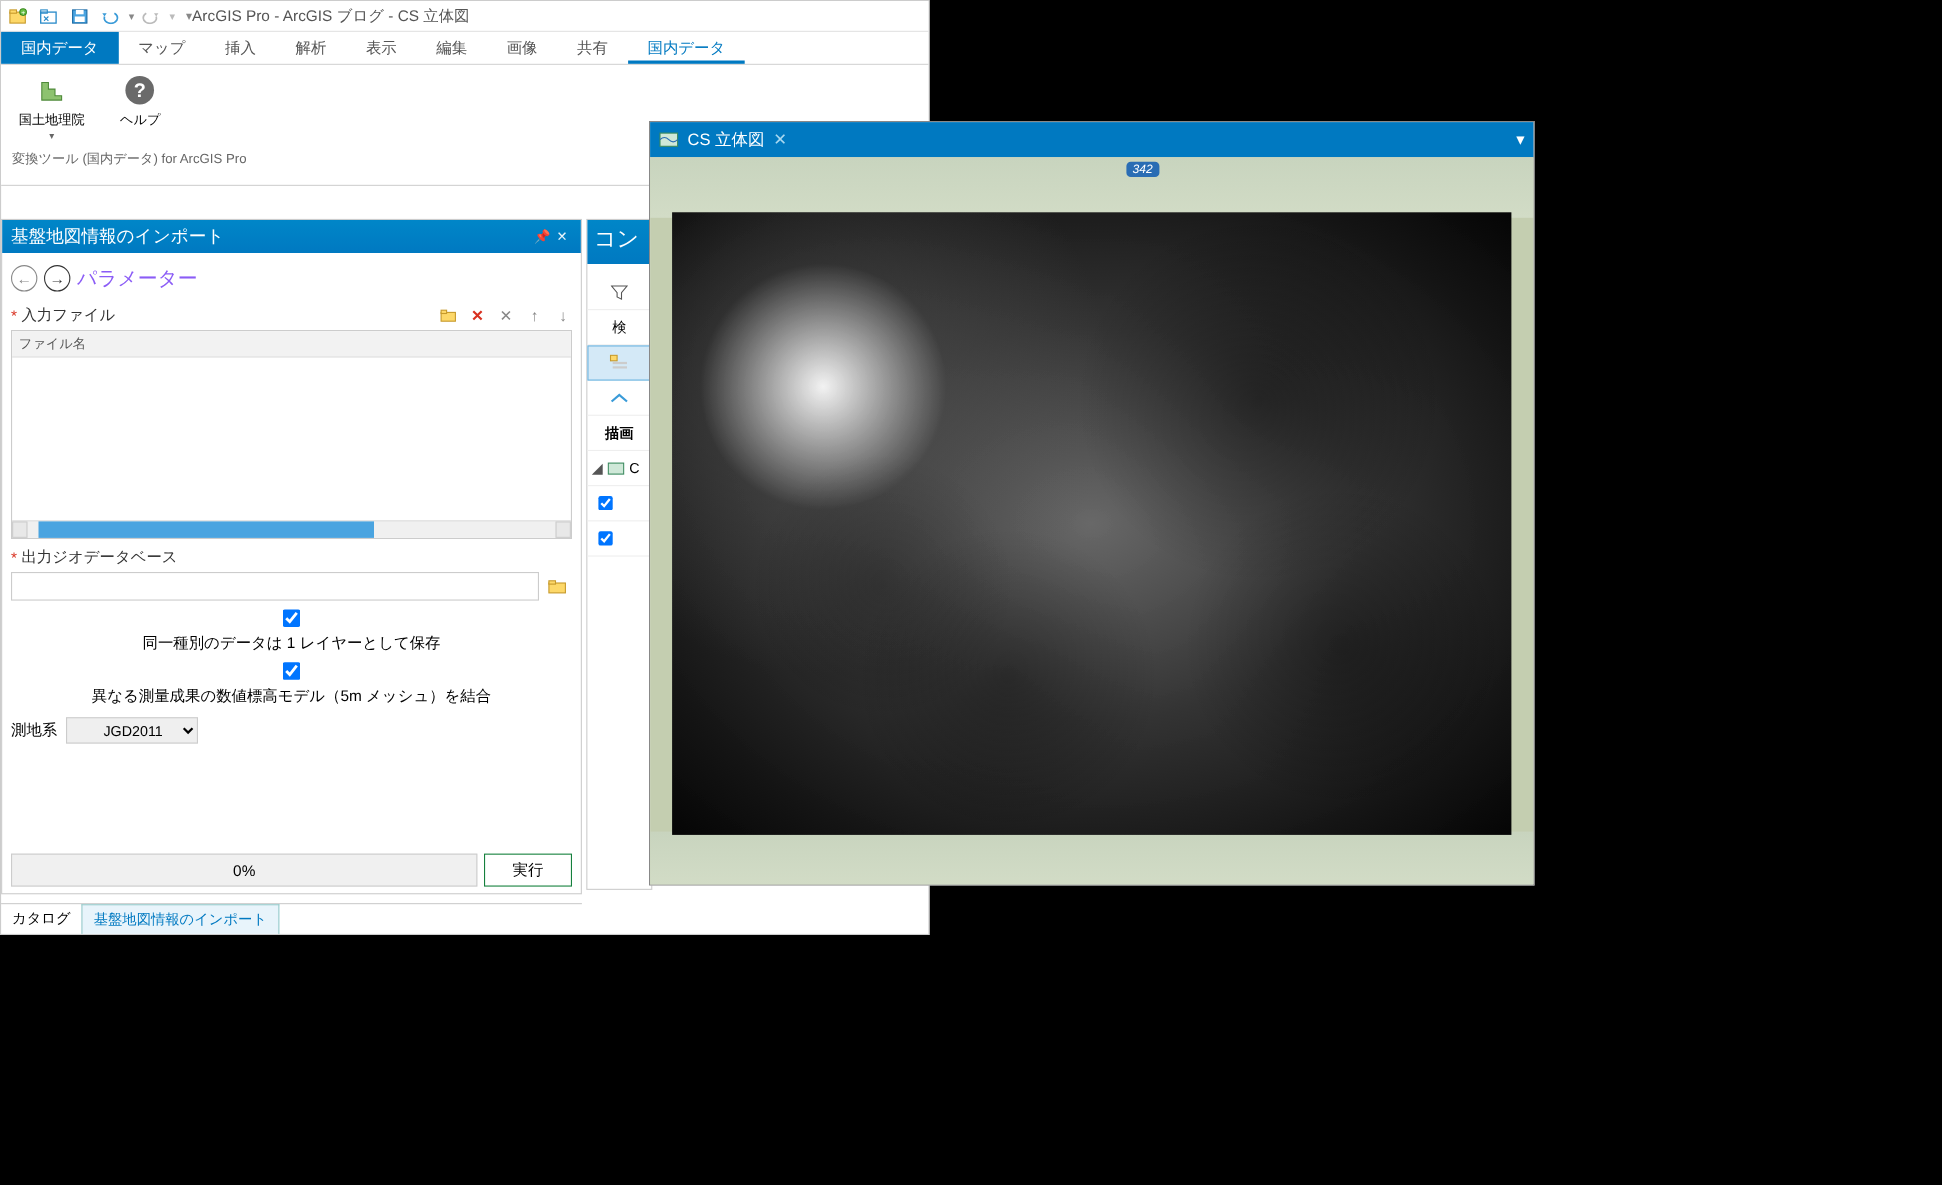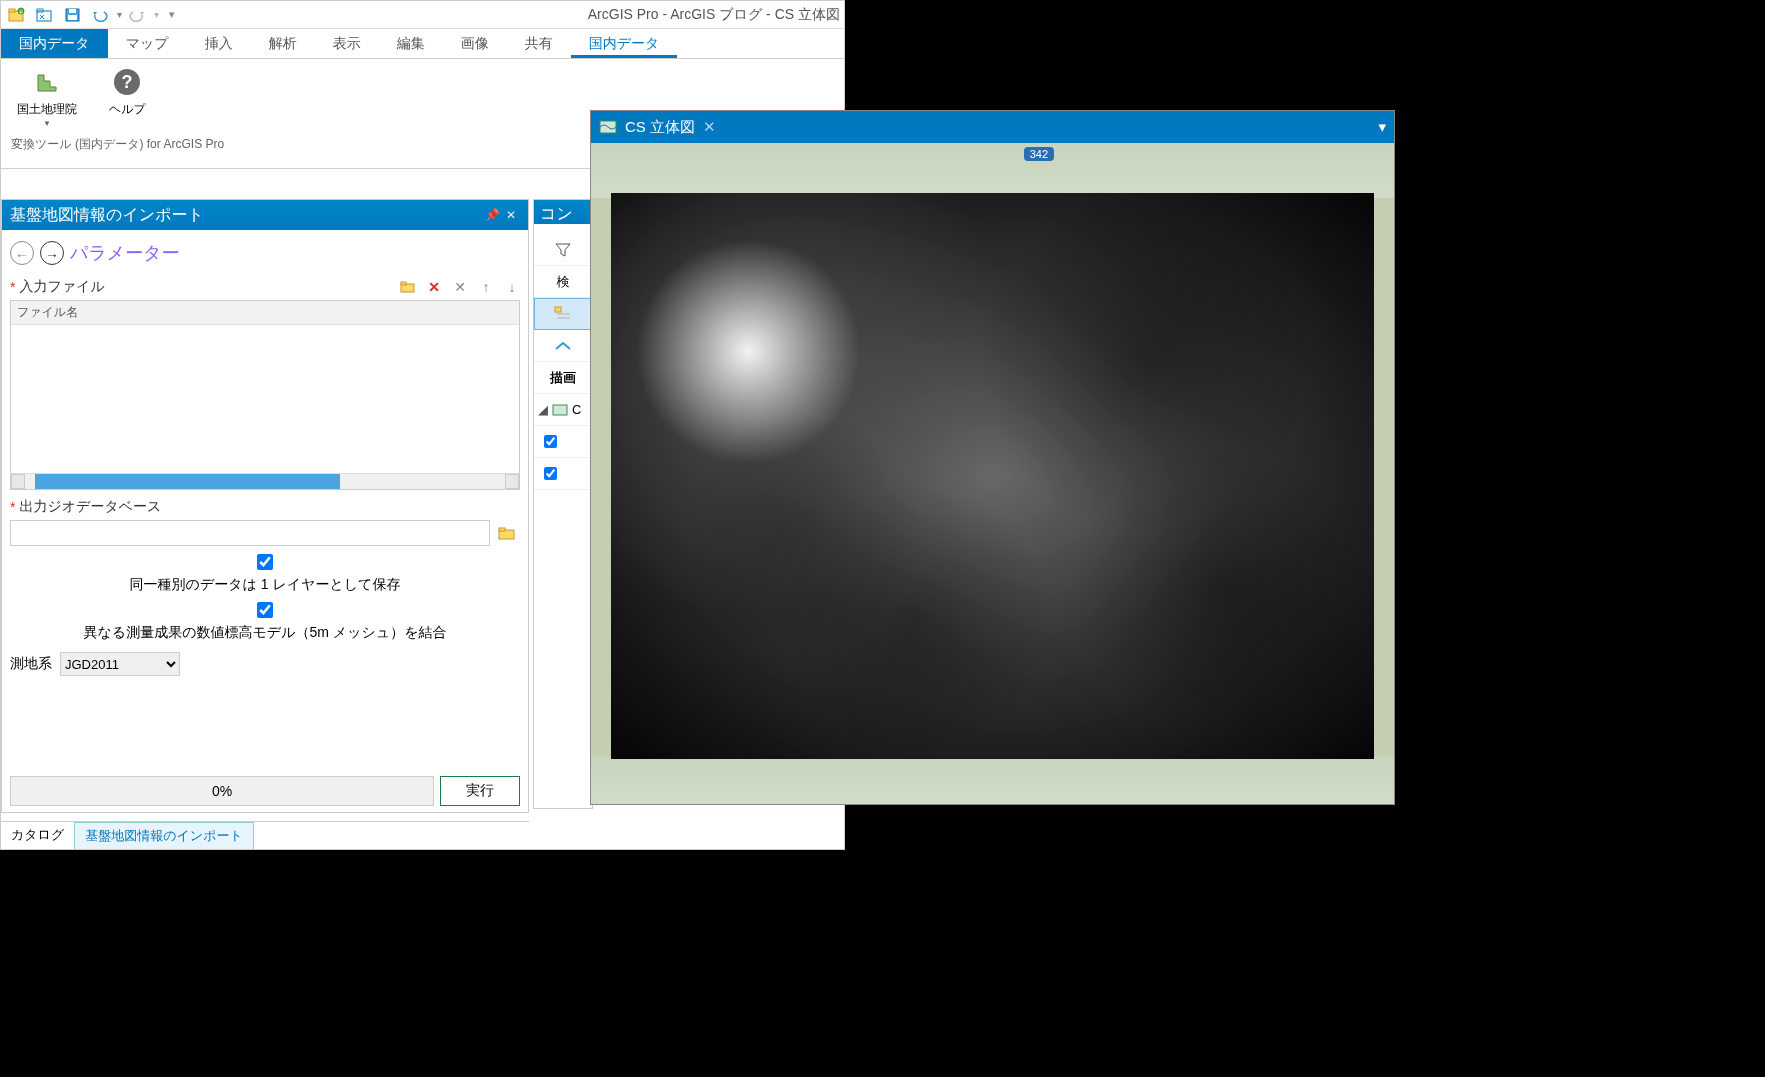--- a/index.html
+++ b/index.html
@@ -6,21 +6,21 @@
   body { background: #000; width: 1765px; height: 1077px; position: relative; overflow: hidden; }
   
   .main-window {
     position: absolute; left: 0; top: 0; width: 845px; height: 850px;
     background: #fff; border: 1px solid #ccc;
   }
   
   .titlebar { height: 28px; background: #fff; display: flex; align-items: center; padding: 2px 4px; border-bottom: 1px solid #e0e0e0; }
   .titlebar .qat { display: flex; gap: 4px; align-items: center; }
   .qat-btn { width: 24px; height: 22px; display: flex; align-items: center; justify-content: center; cursor: pointer; }
-  .title-text { flex: 1; text-align: right; font-size: 14px; color: #555; }
+  .title-text { flex: 1; text-align: left; font-size: 14px; color: #555; }
   
   .ribbon-tabs { display: flex; height: 30px; border-bottom: 1px solid #d0d0d0; background: #fff; }
   .ribbon-tab { padding: 0 18px; font-size: 14px; line-height: 28px; color: #555; cursor: pointer; }
   .ribbon-tab.active-file { background: #0079c1; color: #fff; }
   .ribbon-tab.active { color: #0079c1; border-bottom: 3px solid #0079c1; }
   
   .ribbon-content { height: 110px; background: #fff; border-bottom: 1px solid #d0d0d0; padding: 4px 10px; }
   .ribbon-group { display: flex; gap: 20px; align-items: flex-start; }
   .ribbon-btn { display: flex; flex-direction: column; align-items: center; font-size: 12px; padding: 2px 6px; cursor: pointer; }
   .ribbon-btn .ico { width: 34px; height: 34px; display: flex; align-items: center; justify-content: center; margin-bottom: 2px; }
@@ -48,41 +48,41 @@
   .hscroll .arrow { width:14px; background:#e8e8e8; border:1px solid #ccc; }
   
   .text-input { display:flex; gap:4px; margin-top:4px; }
   .text-input input { flex:1; height:26px; border:1px solid #ccc; padding:0 4px; font-size:13px; }
   .folder-btn { width:26px; height:26px; display:flex; align-items:center; justify-content:center; cursor:pointer; }
   
   .chk-row { display:flex; align-items:center; gap:6px; font-size:14px; margin-top:8px;flex-direction:column; }
   .chk-row input { width:16px; height:16px; }
   
   .sel-row { display:flex; align-items:center; gap:8px; margin-top:10px; }
-  .sel-row select { width:120px; height:24px; border:1px solid #ccc; font-size:13px; }
+  .sel-row select { width:120px; height:24px; border:1px solid #ccc; font-size:13px;padding-left:29px; }
   
   .progress-run { display:flex; gap:6px; margin-top:100px; align-items:center; }
   .progress { flex:1; height:30px; background:#f0f0f0; border:1px solid #ccc; display:flex; align-items:center; justify-content:center; font-size:14px; }
   .run-btn { width:80px; height:30px; border:1px solid #15803d; background:#fff; cursor:pointer; font-size:14px; }
   
   .bottom-tabs { display:flex; height:28px; border-top:1px solid #ccc; font-size:13px; }
   .btab { padding:4px 10px; cursor:pointer;text-align:center; }
   .btab.active { background:#e8f4fb; color:#0079c1; border:1px solid #9cc; border-bottom:none; }
   
   .side-panel { position:absolute; left:532px; top:198px; width:60px; height:610px; background:#fff; border:1px solid #ccc; }
-  .sp-head { background:linear-gradient(#0086c8,#0079c1); height:24px; color:#fff; font-size:16px; padding:4px 6px; overflow:hidden; }
+  .sp-head { background:linear-gradient(#0086c8,#0079c1); height:40px; color:#fff; font-size:20px; padding:4px 6px; overflow:hidden; }
   .sp-row { height:32px; display:flex; align-items:center; justify-content:center; border-bottom:1px solid #eee; font-size:13px; }
   .sp-row.sel { background:#d4e9f7; border:1px solid #6cb4e0; }
   
   .map-window { position:absolute; left:590px; top:110px; width:805px; height:695px; background:#fff; border:1px solid #888; }
   .map-tab { background:#0079c1; height:32px; display:flex; align-items:center; color:#fff; font-size:15px; padding:0 8px; gap:8px; }
   .map-tab .mtitle { flex:0 0 auto; }
   .map-tab .mclose { cursor:pointer; color:#a8d8f0; }
   .map-tab .mdrop { margin-left:auto; cursor:pointer; }
-  .map-viewport { position:relative; width:100%; height:calc(100% - 32px); background:#c4ceb0; overflow:hidden; }
+  .map-viewport { position:relative; width:100%; height:calc(100% - 32px); background:#c4ceb0; overflow:hidden;font-style:italic; }
   .basemap-band { position:absolute; left:0; right:0; background: linear-gradient(180deg, #c8d4be, #d2dcc6); }
   .terrain {
     position:absolute; left:20px; top:50px; right:20px; bottom:45px;
     background:
       radial-gradient(circle at 18% 28%, #e8e8e8 0%, rgba(90,90,90,0.4) 15%, transparent 35%),
       radial-gradient(ellipse at 50% 50%, #6a6a6a 0%, #3a3a3a 45%, #1e1e1e 80%, #101010 100%);
     filter: contrast(1.1);
   }
   .terrain::before {
     content:""; position:absolute; inset:0;

